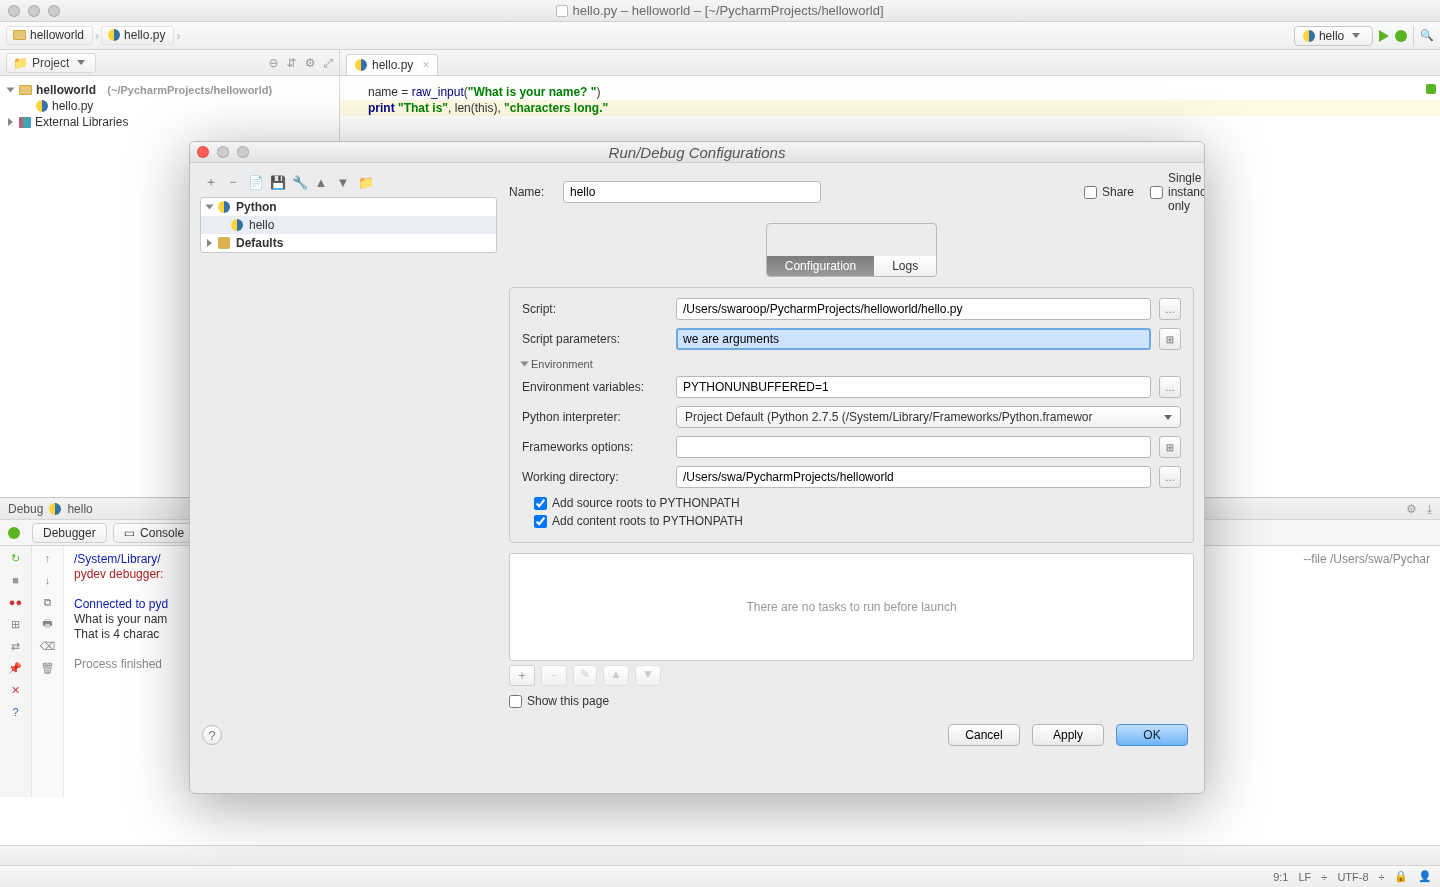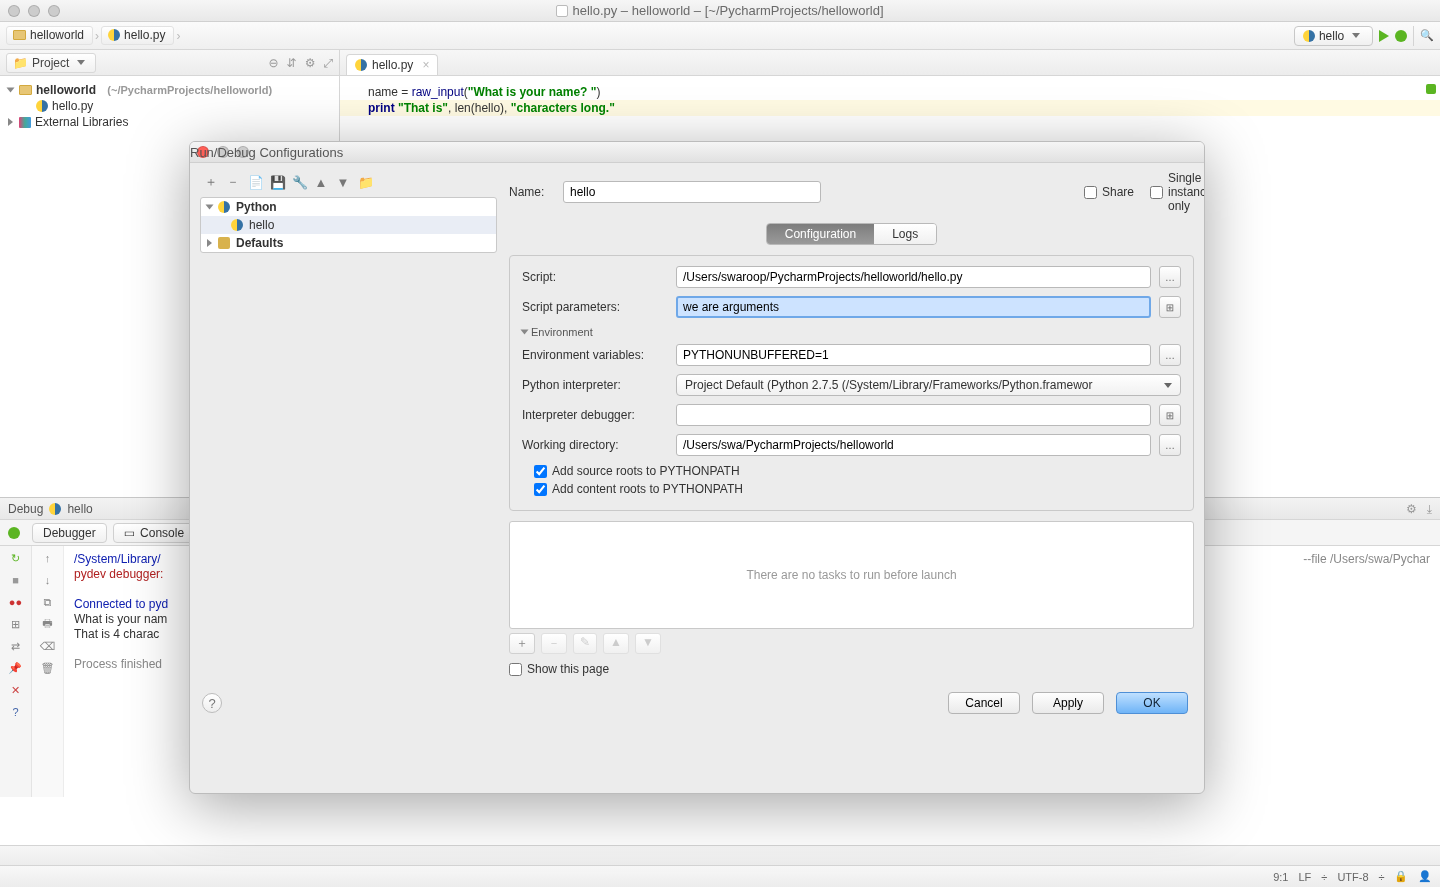--- a/index.html
+++ b/index.html
@@ -72,42 +72,42 @@
 
 .status-bar { position:absolute; bottom:0; left:0; right:0; height:22px; background:linear-gradient(#f8f8f8,#ececec); border-top:1px solid #d4d4d4; display:flex; align-items:center; justify-content:space-between; padding:0 8px; font-size:11px; color:#666; }
 .status-right { display:flex; gap:10px; align-items:center; }
 
 
 .modal-shadow { position:absolute; top:141px; left:189px; width:1016px; height:653px; filter: drop-shadow(0 12px 30px rgba(0,0,0,.35)); }
 .modal { width:100%; height:100%; background:#ececec; border:1px solid #bcbcbc; border-radius:6px; display:flex; flex-direction:column; overflow:hidden; }
 .modal-titlebar { height:21px; background:linear-gradient(#f5f5f5,#e1e1e1); border-bottom:1px solid #cfcfcf; display:flex; align-items:center; position:relative; }
 .modal-titlebar .traffic-lights { margin-left:7px; }
 .m-red{ background:#ff5f57;}
-.modal-title { position:absolute; left:0; right:0; font-size:13px; color:#555; }
+.modal-title { position:absolute; left:0; right:0; text-align:center; font-size:15px; color:#555;font-style:italic; }
 .modal-content { flex:1; display:flex; flex-direction:column; }
 .modal-top-row { padding:8px 10px 8px 10px; display:flex; gap:12px; align-items:flex-start; }
 .modal-left { width:297px; display:flex; flex-direction:column; }
 .modal-toolbar { display:flex; gap:8px; align-items:center; padding:2px 4px 6px 4px; color:#777; }
 .modal-toolbar .tb { font-size:13px; width:14px; text-align:center; }
 .config-tree { flex:1; background:#fff; border:1px solid #c9c9c9; border-radius:3px; overflow:auto; font-size:12px; }
 .cfg-row { display:flex; align-items:center; gap:6px; padding:2px 4px 2px 6px; }
 .cfg-row.sel { background:#e9edf5; }
 .cfg-row.bold { font-weight:bold; }
 .cfg-arrow { width:0;height:0;border-top:4px solid transparent;border-bottom:4px solid transparent;border-left:5px solid #888; transform:rotate(90deg); }
 .cfg-arrow.collapsed{ transform:none; }
 .wrench-icon { width:12px; height:12px; background:#d8b24d; border-radius:2px; }
 .modal-right { flex:1; display:flex; flex-direction:column; gap:10px; }
 .name-row { display:flex; align-items:center; gap:10px; }
 .name-row label { width:44px; font-size:12px; }
 .txt-input { flex:1; height:22px; background:#fff; border:1px solid #b9b9b9; border-radius:3px; padding:0 6px; font-size:12px; }
 .checkline { display:flex; align-items:center; gap:5px; font-size:12px; }
 .checkline input { width:13px; height:13px; }
 .tabbar { display:flex; justify-content:center; }
 .tabseg { display:flex; border:1px solid #b9b9b9; border-radius:4px; overflow:hidden; }
-.tabseg .seg { padding:3px 18px; font-size:12px; background:linear-gradient(#fff,#f0f0f0); }
+.tabseg .seg { padding:3px 18px; font-size:12px; background:linear-gradient(#fff,#f0f0f0);margin-top:32px; }
 .tabseg .seg.active { background:linear-gradient(#7d7d7d,#9a9a9a); color:#fff; }
 .form-panel { background:#ececec; border:1px solid #c9c9c9; border-radius:4px; padding:10px 12px; }
 .form-row { display:flex; align-items:center; gap:8px; margin-bottom:8px; }
 .form-row label { width:146px; font-size:12px; }
 .form-row .txt-input { height:22px; }
 .form-row .txt-input.sel { background:#cde3ff; border:2px solid #6fa8e8; padding:0 5px; }
 .browse-btn { width:22px; height:22px; background:linear-gradient(#fff,#eaeaea); border:1px solid #bcbcbc; border-radius:3px; font-size:10px; color:#666; display:flex;align-items:center;justify-content:center; }
 .section-hdr { font-size:11px; color:#555; margin:6px 0 6px 0; display:flex; align-items:center; gap:4px; }
 .section-hdr::before { content:""; width:0;height:0;border-top:4px solid transparent;border-bottom:4px solid transparent;border-left:5px solid #888; transform:rotate(90deg); }
 .select { flex:1; height:22px; background:linear-gradient(#fff,#f1f1f1); border:1px solid #b9b9b9; border-radius:4px; padding:0 20px 0 8px; font-size:12px; display:flex; align-items:center; position:relative; }
@@ -192,21 +192,21 @@
       <div class="editor-tab">
           <span class="py-icon"></span>
           <span>hello.py</span>
           <span class="close-x">×</span>
         </div>
     </div>
     <div class="editor-body">
       <div class="hl-line" style="top:24px"></div>
       <div class="gutter-mark"></div>
       <div class="code-line first"><span>name = </span><span class="fn">raw_input</span><span>(</span><span class="str">"What is your name? "</span><span>)</span></div>
-      <div class="code-line" style="position:relative;z-index:1"><span class="k">print </span><span class="str">"That is"</span><span>, len(hello), </span><span class="str">"characters long."</span></div>
+      <div class="code-line" style="position:relative;z-index:1"><span class="k">print </span><span class="str">"That is"</span><span>, len(this), </span><span class="str">"characters long."</span></div>
     </div>
   </div>
 </div>
 
 <div class="debug-panel">
   <div class="debug-header">
     <div class="debug-header-left">
       <span>Debug</span>
       <span class="py-icon"></span>
       <span>hello</span>
@@ -349,21 +349,21 @@
               <input class="txt-input" value="PYTHONUNBUFFERED=1" style="">
               <div class="browse-btn">…</div>
             </div>
             <div class="form-row">
               <label>Python interpreter:</label>
               <div class="select">
                   <span>Project Default (Python 2.7.5 (/System/Library/Frameworks/Python.framewor</span>
                 </div>
             </div>
             <div class="form-row">
-              <label>Interpreter debugger:</label>
+              <label>Frameworks options:</label>
               <input class="txt-input" value="" style="">
               <div class="browse-btn">⊞</div>
             </div>
             <div class="form-row">
               <label>Working directory:</label>
               <input class="txt-input" value="/Users/swa/PycharmProjects/helloworld" style="">
               <div class="browse-btn">…</div>
             </div>
             <label class="checkline" style="margin:0 0 2px 12px">
                 <input type="checkbox" checked="" style="">

